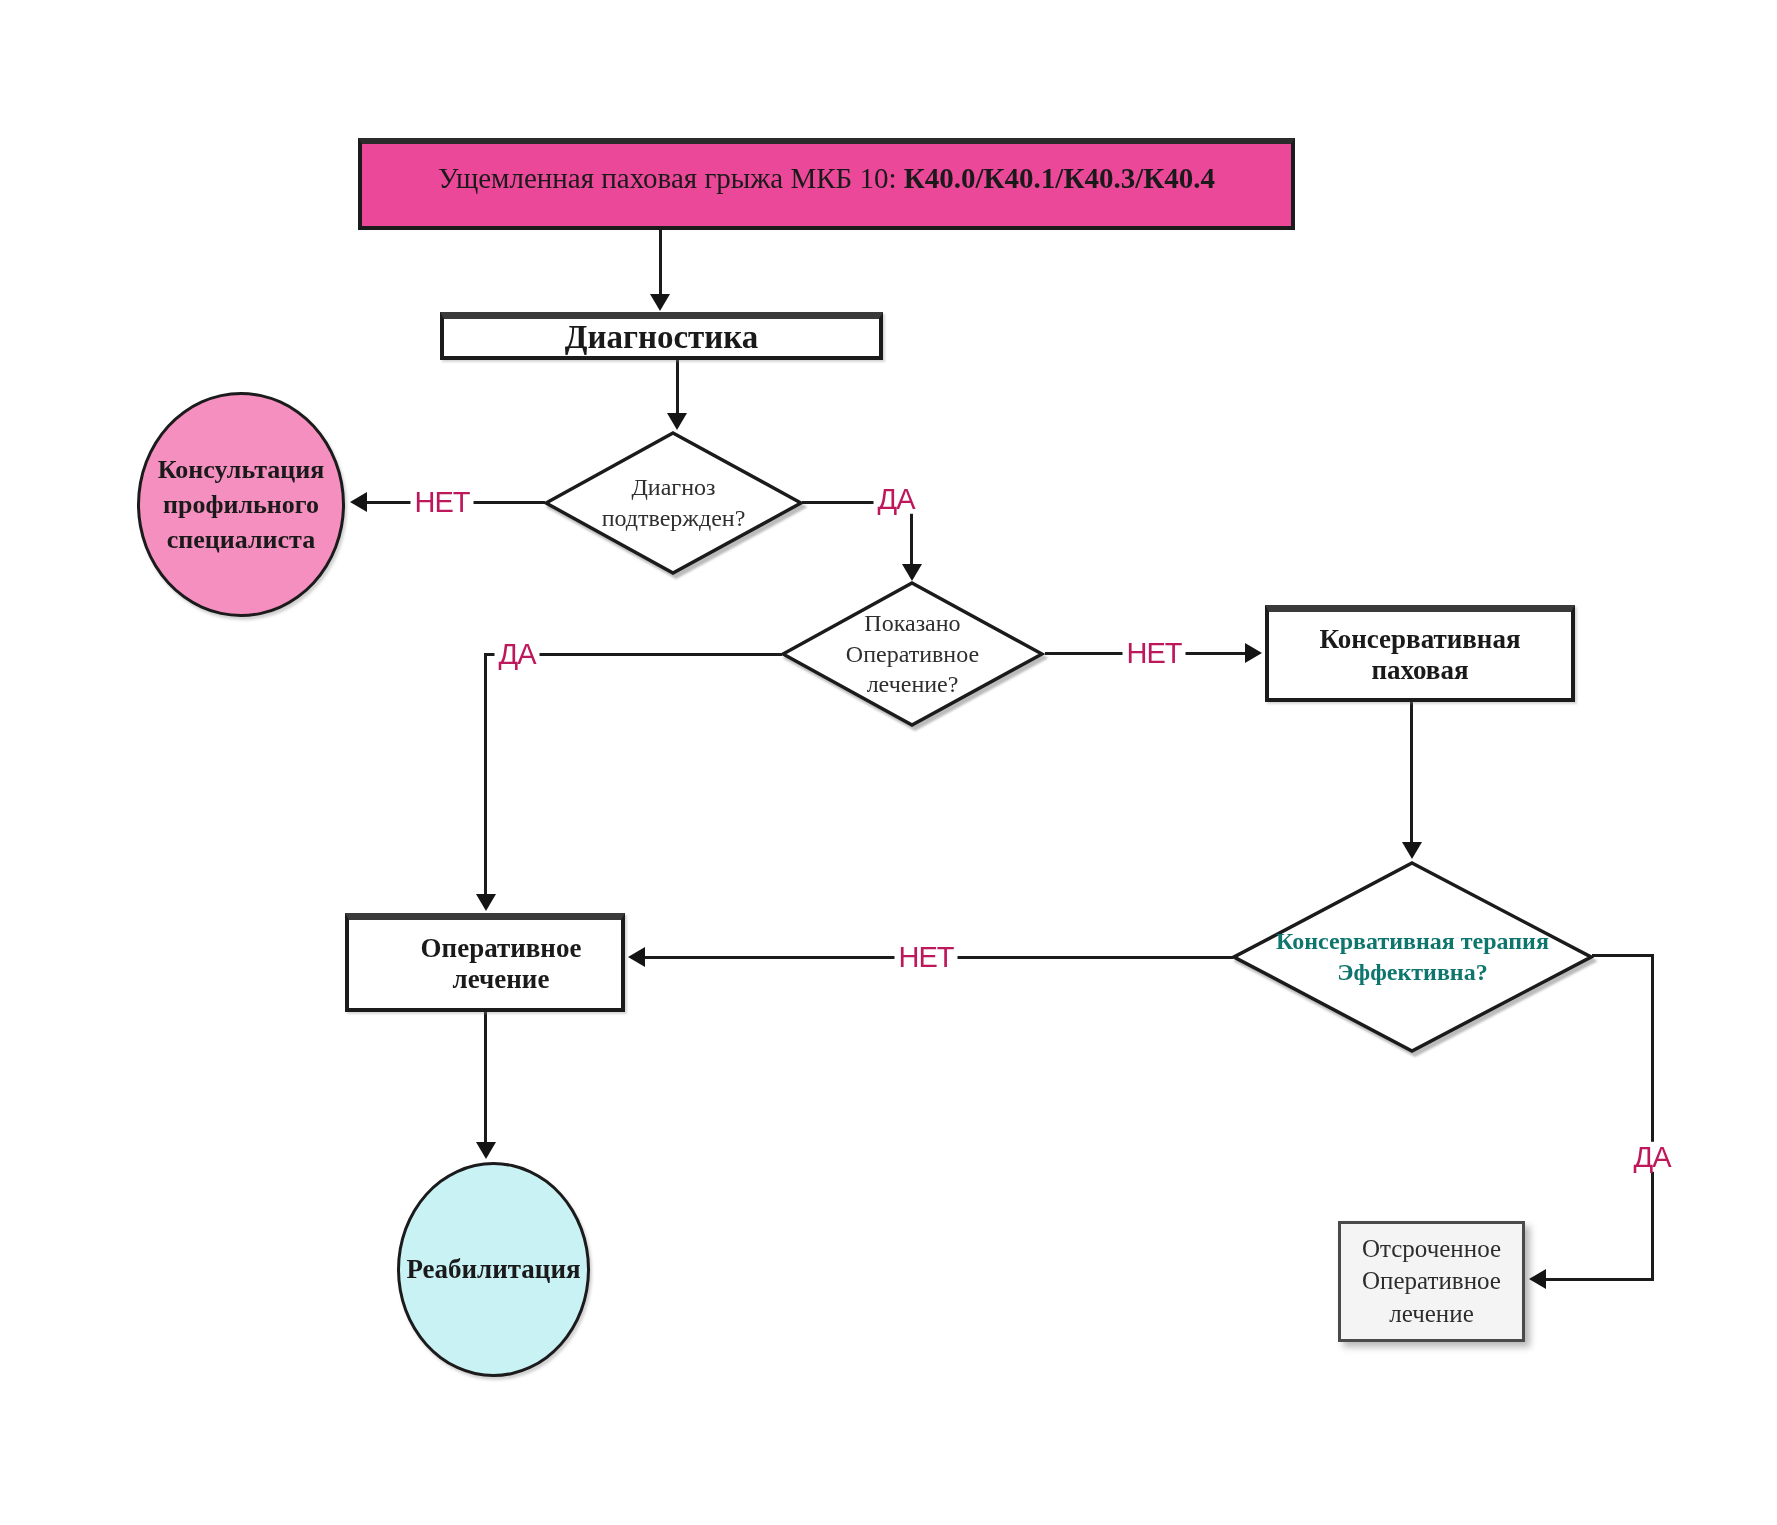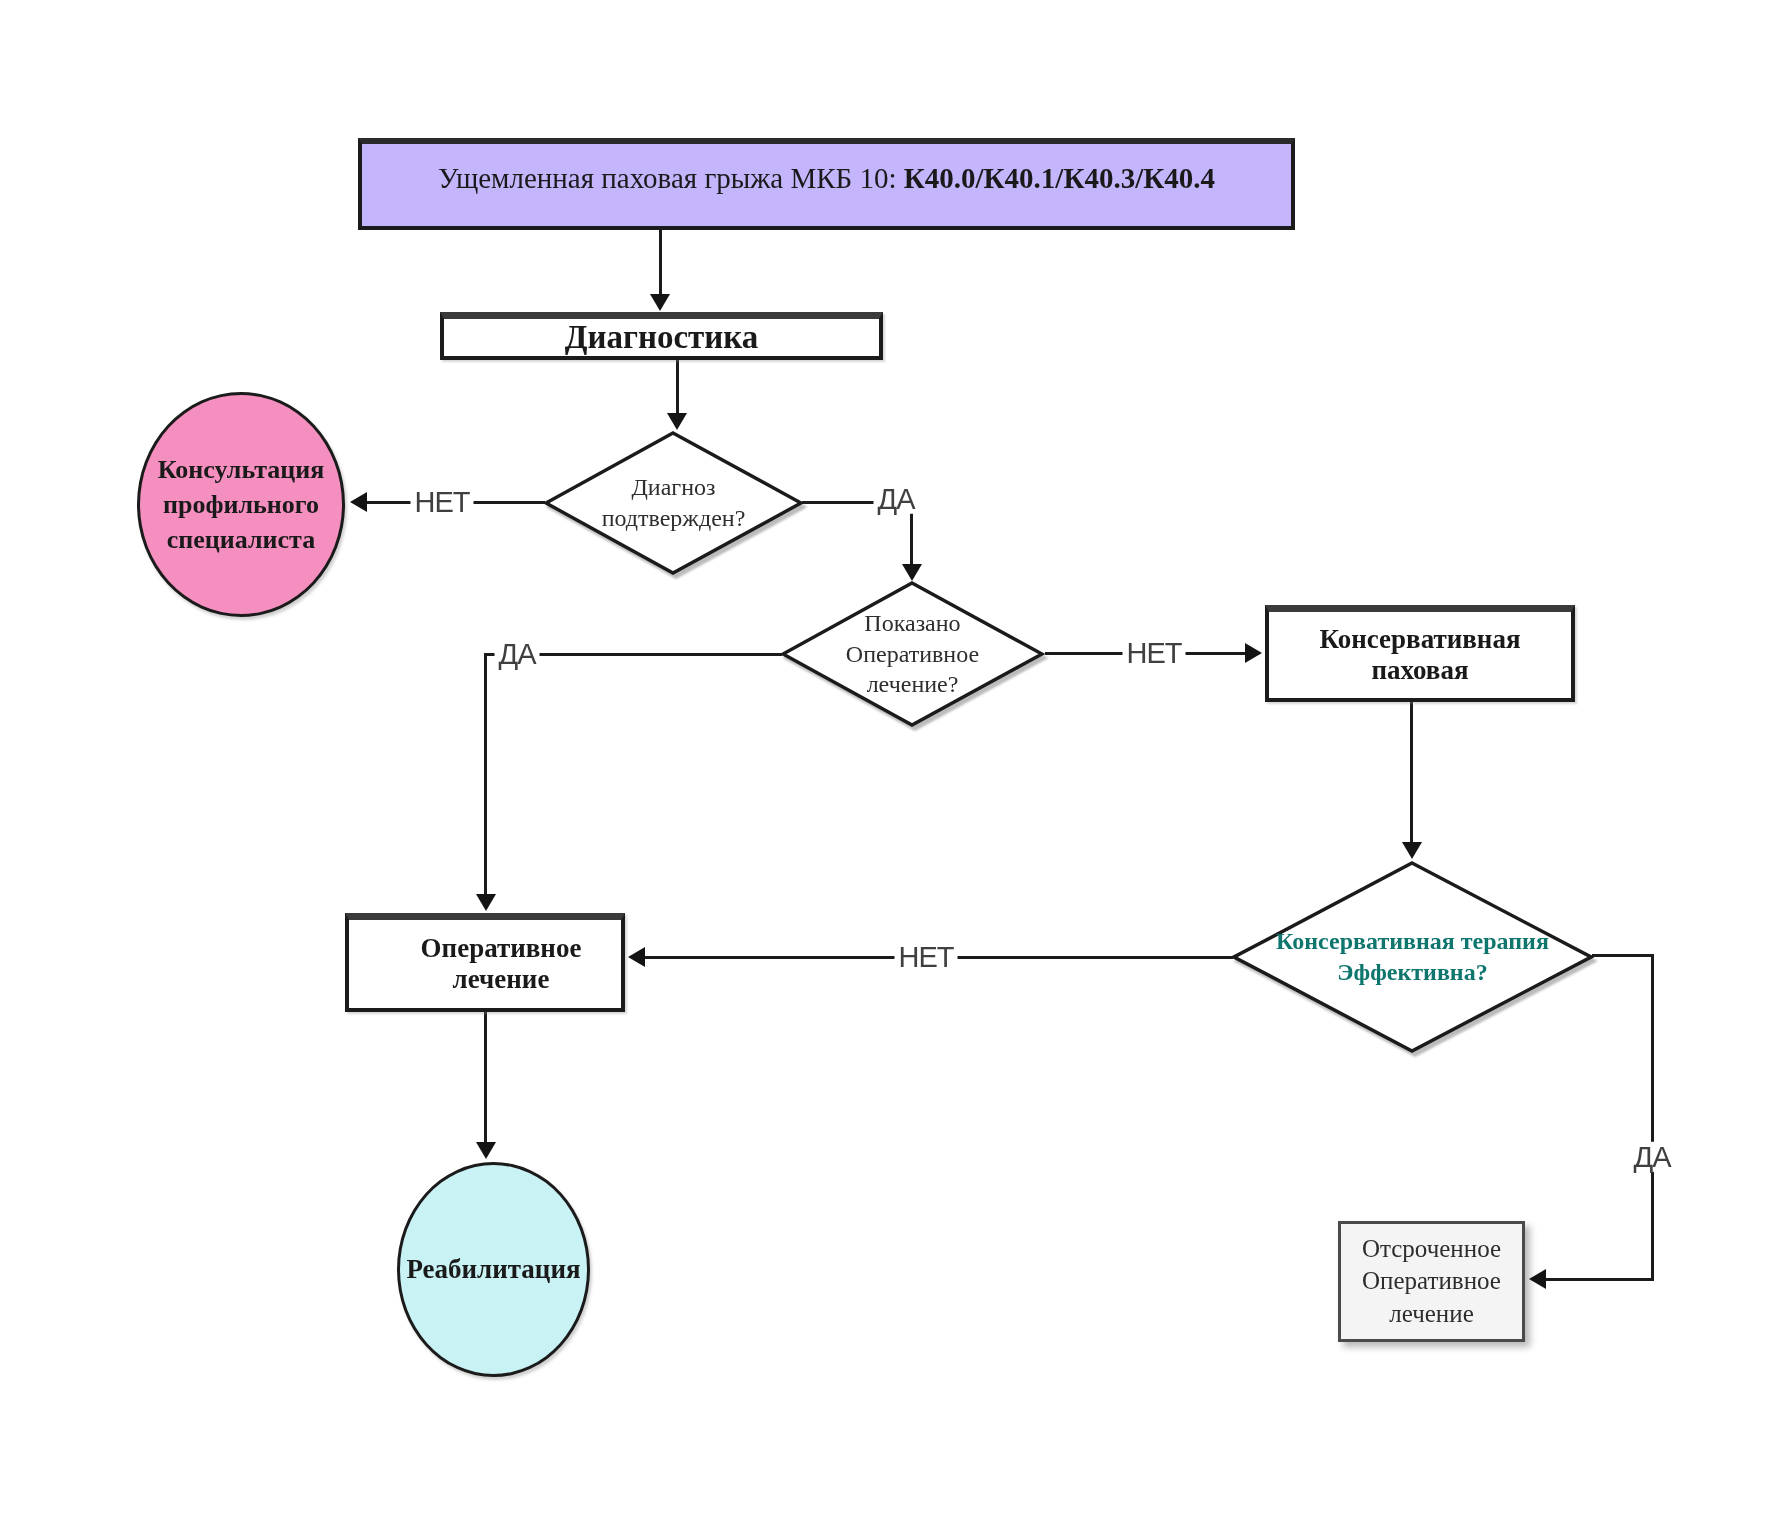--- a/index.html
+++ b/index.html
@@ -10,21 +10,21 @@
   
   .node{
     position:absolute;box-sizing:border-box;
     display:flex;align-items:center;justify-content:center;
     text-align:center;
   }
   .rect{background:#ffffff;border:4px solid #1b1b1b;border-top:7px solid #3a3a3a;
         box-shadow:2px 2px 2px rgba(140,140,140,.35);}
   #start-node{
     left:358px;top:138px;width:937px;height:92px;
-    background:#c4b5fd;border:4px solid #1b1b1b;border-top:6px solid #2b2b2b;
+    background:#ec4899;border:4px solid #1b1b1b;border-top:6px solid #2b2b2b;
     font-size:29px;padding-bottom:14px;
   }
   #start-node .code{font-weight:bold;}
   #diagnostics-node{left:440px;top:312px;width:443px;height:48px;
     font-size:33px;font-weight:bold;line-height:1;border-top:7px solid #3a3a3a;justify-content:center;}
   #conservative-node{left:1265px;top:605px;width:310px;height:97px;
     font-size:27px;font-weight:bold;}
   #operative-node{left:345px;top:913px;width:280px;height:99px;
     font-size:27px;font-weight:bold;padding-left:32px;}
   #delayed-node{left:1338px;top:1221px;width:187px;height:121px;
@@ -55,21 +55,21 @@
   
   .h,.v{position:absolute;background:#1b1b1b;}
   .h{height:3px;} .v{width:3px;}
   .a-down,.a-left,.a-right{position:absolute;width:0;height:0;}
   .a-down{border-left:10px solid transparent;border-right:10px solid transparent;border-top:17px solid #141414;}
   .a-left{border-top:10px solid transparent;border-bottom:10px solid transparent;border-right:17px solid #141414;}
   .a-right{border-top:10px solid transparent;border-bottom:10px solid transparent;border-left:17px solid #141414;}
   .elabel{
     position:absolute;transform:translate(-50%,-50%);
     font-family:"Liberation Sans","DejaVu Sans",sans-serif;
-    font-size:29px;letter-spacing:-1px;color:#404040;background:#ffffff;
+    font-size:29px;letter-spacing:-1px;color:#be185d;background:#ffffff;
     padding:0 4px;line-height:1.05;white-space:nowrap;text-align:right;
   }
 </style>
 </head>
 <body>
 
 <div id="canvas">
 
   <div class="v" style="left:659px;top:230px;height:66px;"></div>
   <div class="a-down" style="left:650px;top:294px;"></div>

